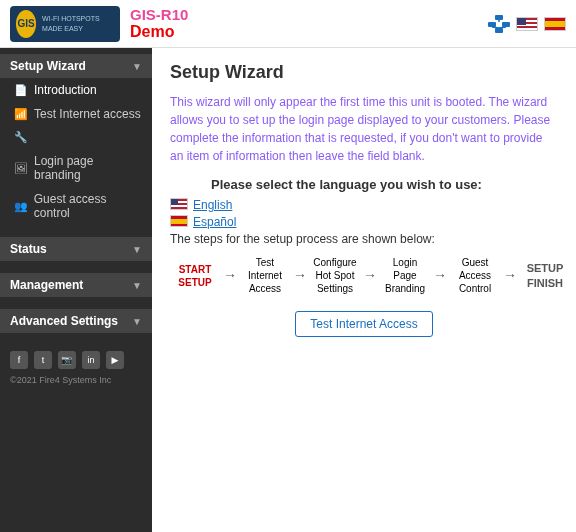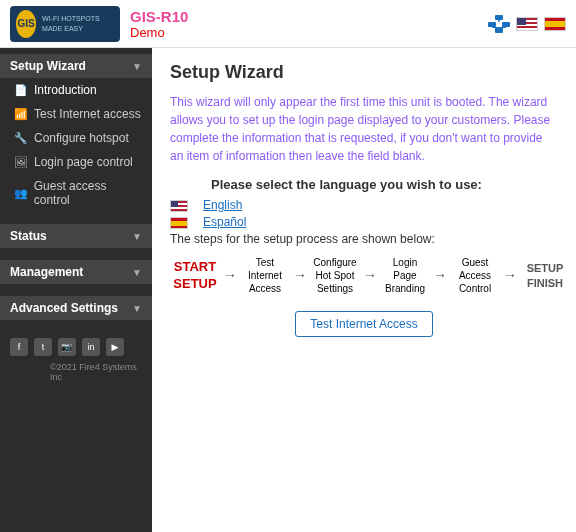--- a/index.html
+++ b/index.html
@@ -20,21 +20,21 @@
     }
     .logo-icon {
       width: 28px; height: 28px; background: #eab308; border-radius: 50%;
       display: flex; align-items: center; justify-content: center;
       color: #1a3a5c; font-weight: bold; font-size: 10px;
     }
     .logo-text { color: #fff; font-size: 8px; line-height: 1.2; }
     .logo-text strong { font-size: 10px; display: block; }
     .logo-text span { font-size: 7px; color: #acd; }
     .device-name { font-size: 15px; font-weight: bold; color: #ec4899; }
-    .device-demo { font-size: 13px; color: #e00; font-weight: normal; }
+    .device-demo { font-size: 16px; color: #e00; font-weight: bold; }
     .header-right { display: flex; gap: 6px; align-items: center; }
     .flag { width: 22px; height: 14px; border: 1px solid #ccc; }
 
     
     .layout { display: flex; flex: 1; overflow: hidden; }
 
     
     .sidebar { background: #2c2c2c; width: 152px; min-width: 152px; color: #fff; overflow-y: auto; }
     .sidebar-section {
       padding: 6px 0;
@@ -46,28 +46,28 @@
     .sidebar-title .arrow { font-size: 10px; color: #aaa; }
     .sidebar-item {
       display: flex; align-items: center; gap: 6px;
       padding: 5px 10px 5px 14px; font-size: 12px; color: #ccc; cursor: pointer;
     }
     .sidebar-item.active { color: #fff; }
     .sidebar-icon { font-size: 11px; width: 14px; text-align: center; }
     .sidebar-footer { padding: 8px 10px; }
     .social-icons { display: flex; gap: 6px; margin-top: 4px; }
     .social-icon { width: 18px; height: 18px; background: #555; border-radius: 3px; display: flex; align-items: center; justify-content: center; font-size: 9px; color: #fff; }
-    .copyright { font-size: 9px; color: #888; margin-top: 6px; margin-left: 40px; }
+    .copyright { font-size: 9px; color: #888; margin-top: 6px; }
 
     
     .main { flex: 1; padding: 14px 18px; overflow-y: auto; background: #fff; }
     .page-title { font-size: 18px; font-weight: bold; color: #333; margin-bottom: 10px; }
     .description { font-size: 12px; color: #8b5cf6; line-height: 1.5; margin-bottom: 12px; }
     .lang-prompt { font-size: 13px; font-weight: bold; color: #333; margin-bottom: 6px; padding-left: 41px; }
-    .lang-option { display: flex; align-items: flex-end; gap: 15px; margin-bottom: 3px; font-size: 12px; }
+    .lang-option { display: flex; align-items: flex-start; gap: 5px; margin-bottom: 3px; font-size: 12px; }
     .lang-link { color: #1a6fbf; text-decoration: underline; cursor: pointer; }
     .flag-inline { width: 18px; height: 12px; display: inline-block; }
     .us-flag { background: linear-gradient(#b22234 33%, #fff 33%, #fff 66%, #b22234 66%); border: 1px solid #ccc; }
     .es-flag { background: linear-gradient(#c60b1e 25%, #f1bf00 25%, #f1bf00 75%, #c60b1e 75%); border: 1px solid #ccc; }
 
     .after-text { font-size: 12px; color: #333; line-height: 1.5; margin: 12px 0; }
     .steps-label { font-size: 12px; color: #333; margin-bottom: 10px; }
 
     
     .steps-flow { display: flex; align-items: center; gap: 2px; margin-bottom: 16px; flex-wrap: nowrap; }
@@ -133,25 +133,24 @@
       <div class="sidebar-item active">
         <span class="sidebar-icon">📄</span>
         <span>Introduction</span>
       </div>
       <div class="sidebar-item">
         <span class="sidebar-icon">📶</span>
         <span>Test Internet access</span>
       </div>
       <div class="sidebar-item">
         <span class="sidebar-icon">🔧</span>
-        <span>Configure hotspot</span>
       </div>
       <div class="sidebar-item">
         <span class="sidebar-icon">🖼</span>
-        <span>Login page control</span>
+        <span>Login page branding</span>
       </div>
       <div class="sidebar-item">
         <span class="sidebar-icon">👥</span>
         <span>Guest access control</span>
       </div>
     </div>
 
     <div class="sidebar-section">
       <div class="sidebar-title">
         <span>Status</span>
@@ -198,21 +197,21 @@
     </div>
     <div class="lang-option">
       <div class="flag-inline es-flag" style="display:inline-block;width:18px;height:12px;border:1px solid #ccc;background:linear-gradient(to bottom,#c60b1e 0%,#c60b1e 25%,#f1bf00 25%,#f1bf00 75%,#c60b1e 75%,#c60b1e 100%);"></div>
       <a class="lang-link">Español</a>
     </div>
 
     <p class="steps-label">The steps for the setup process are shown below:</p>
 
     <div class="steps-flow">
       <div class="step-item start">
-        <div class="step-label" style="color:#c00;font-weight:bold;font-size:13px;line-height:1.3;">START<br>SETUP</div>
+        <div class="step-label" style="color:#c00;font-weight:bold;font-size:10px;line-height:1.3;">START<br>SETUP</div>
       </div>
       <div class="arrow-icon">→</div>
       <div class="step-item">
         <div class="step-label">Test<br>Internet<br>Access</div>
       </div>
       <div class="arrow-icon">→</div>
       <div class="step-item">
         <div class="step-label">Configure<br>Hot Spot<br>Settings</div>
       </div>
       <div class="arrow-icon">→</div>

